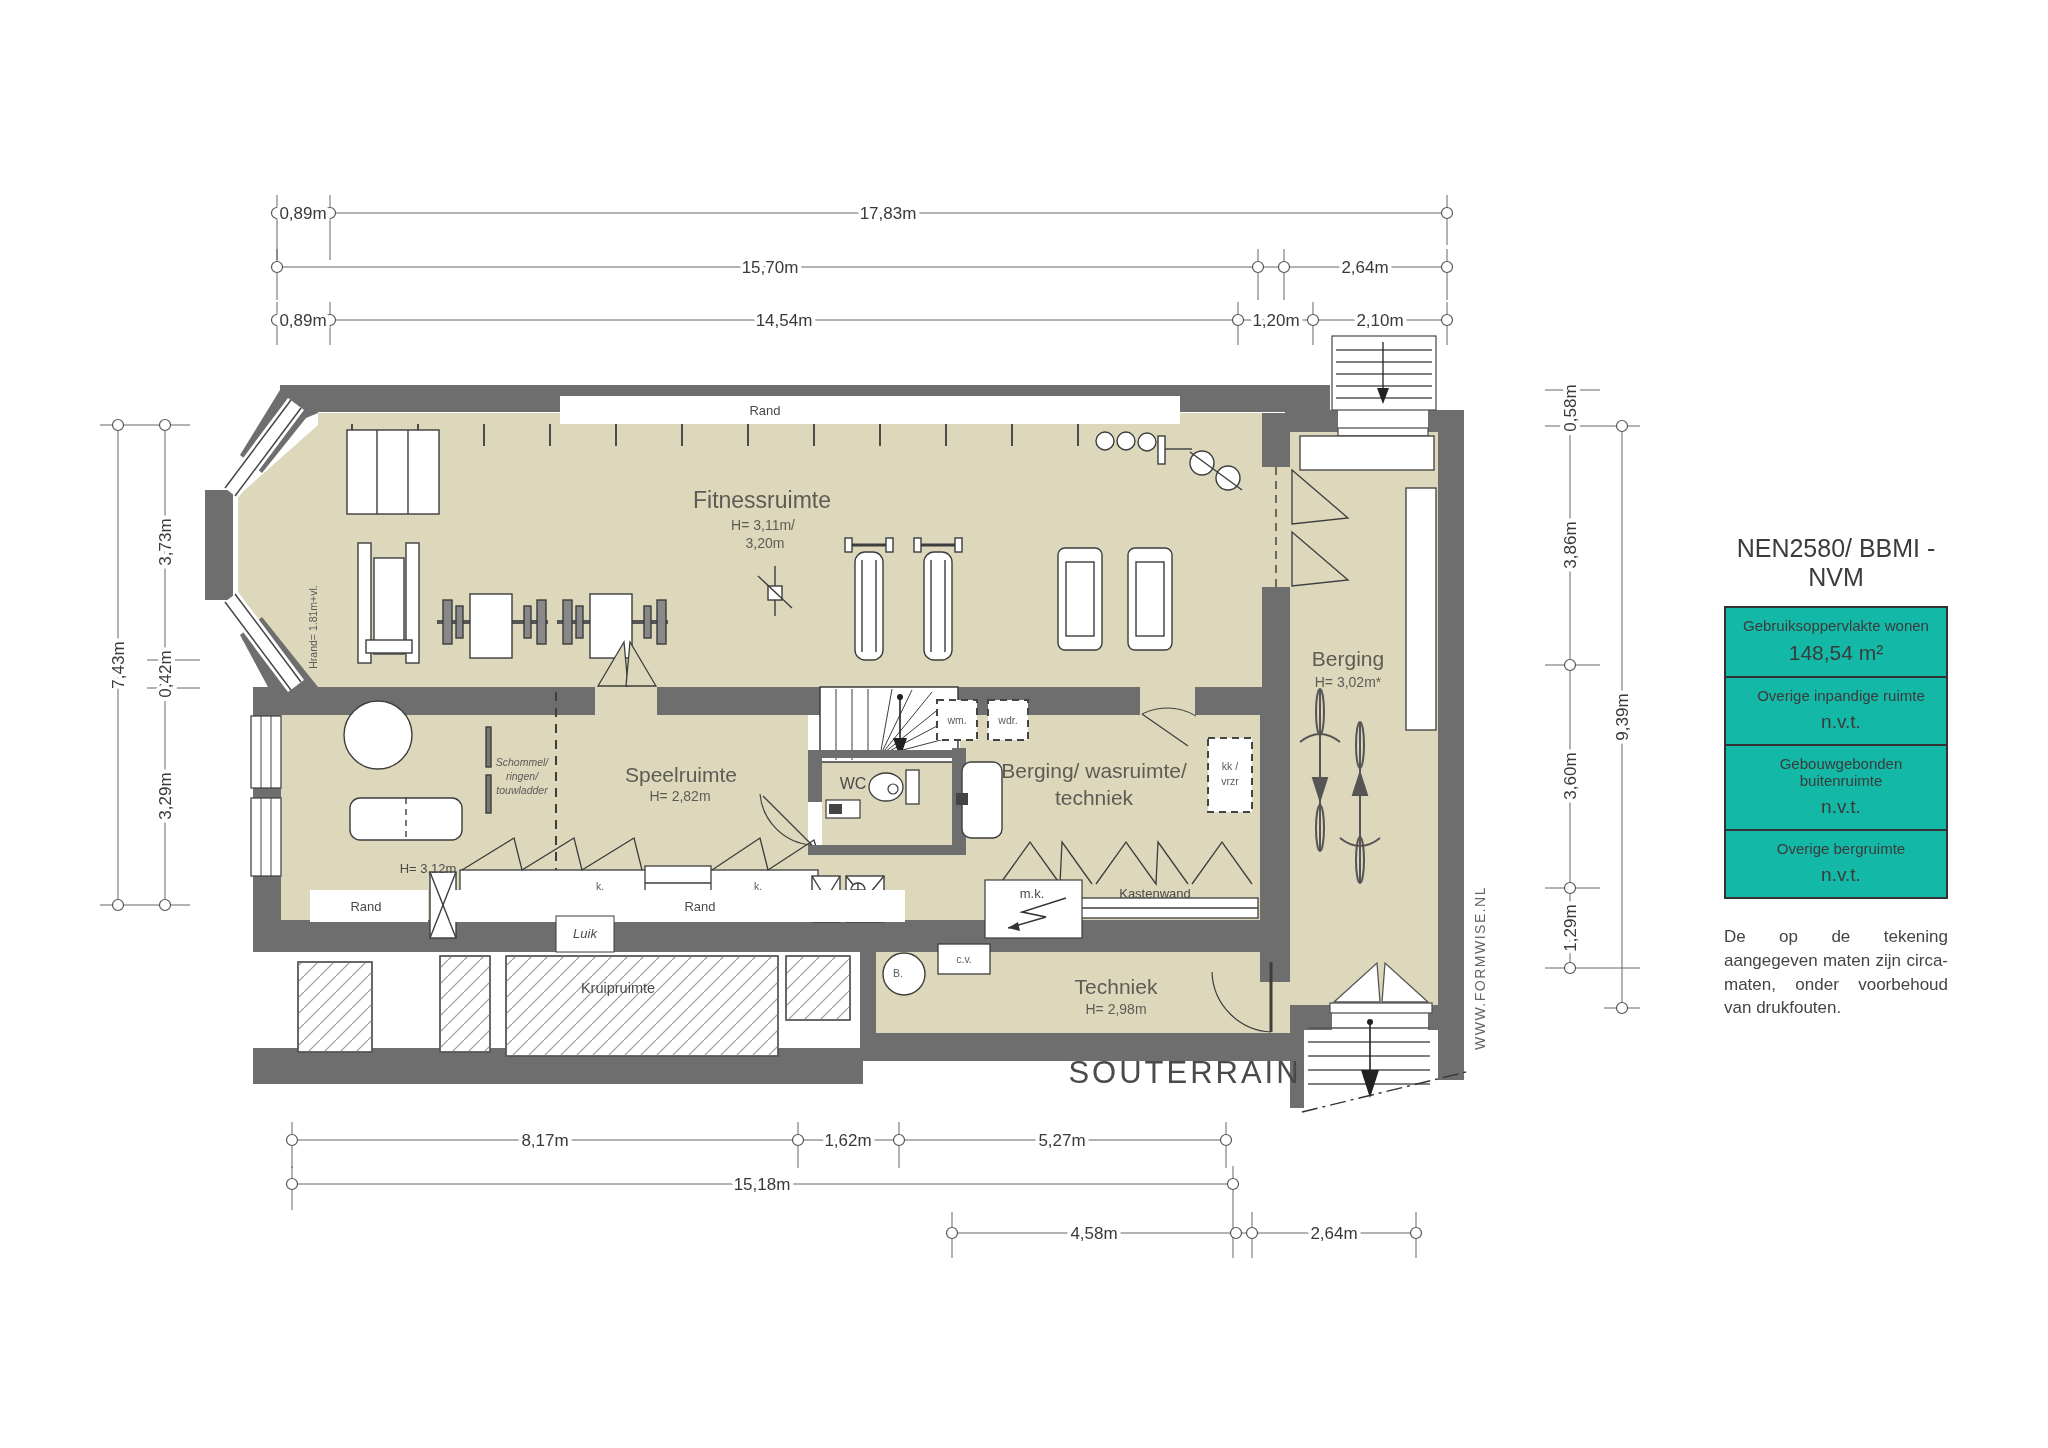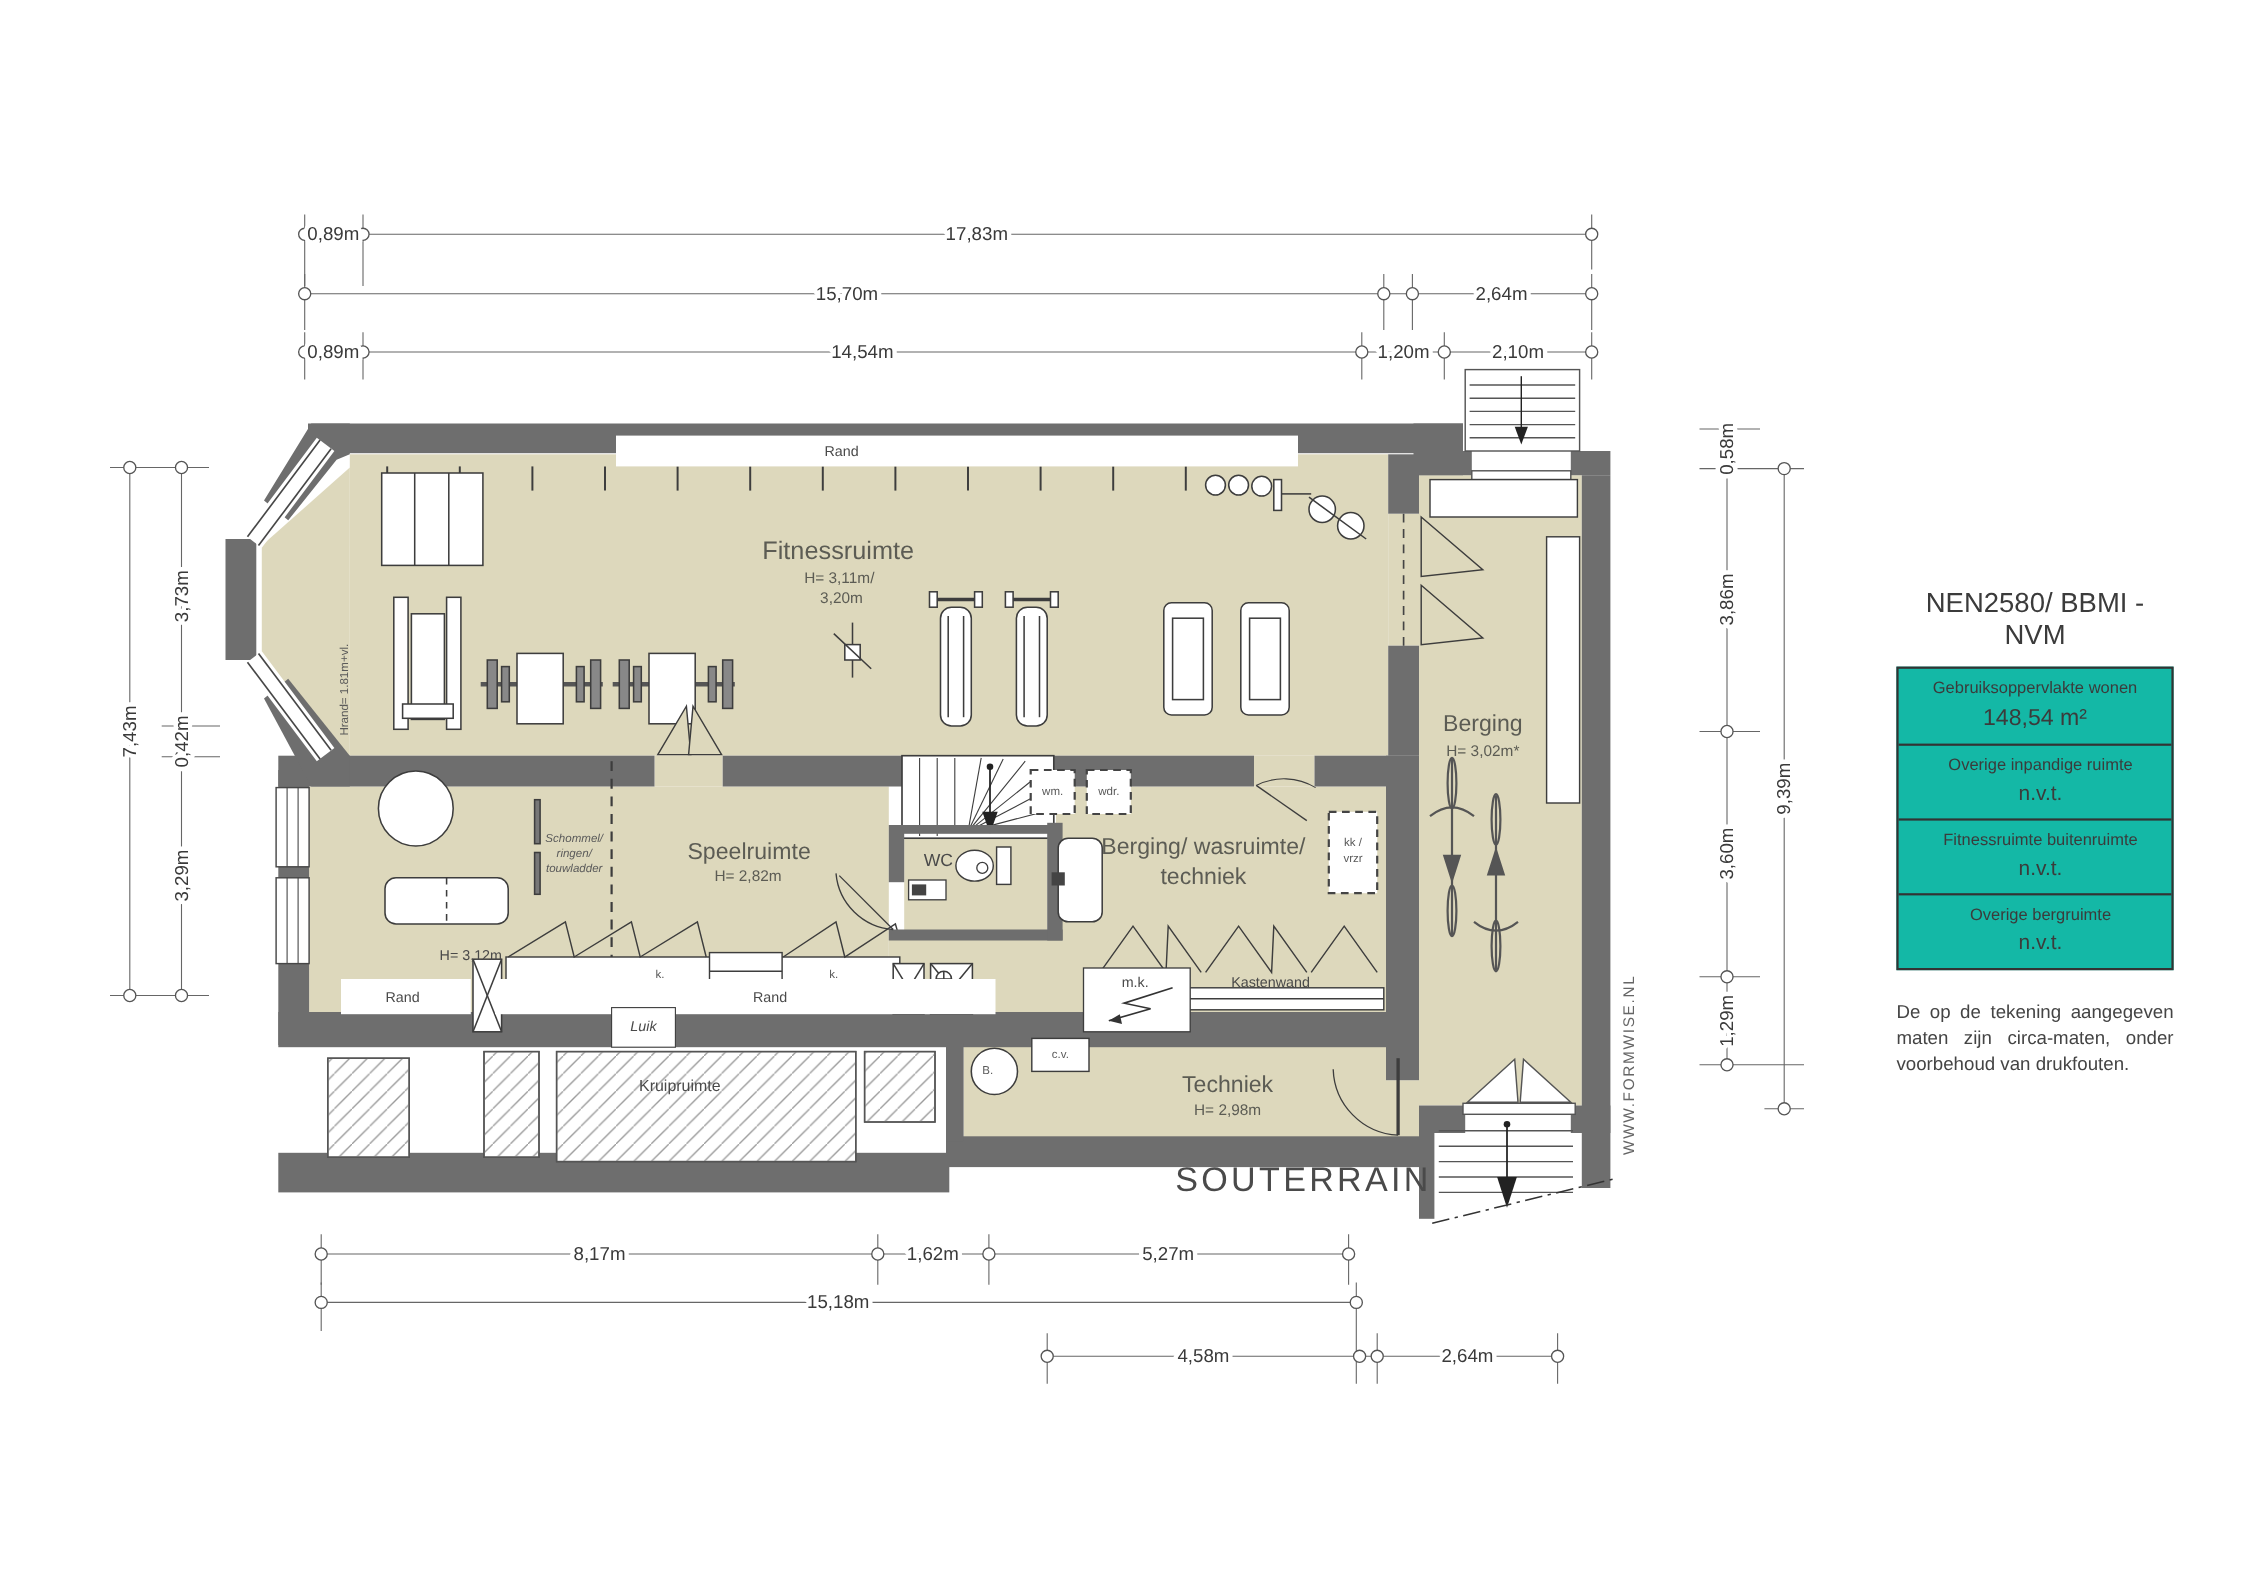--- a/index.html
+++ b/index.html
@@ -10,21 +10,21 @@
        paint-order:stroke;stroke:#fff;stroke-width:8px;stroke-linejoin:round;}
   .room{font-size:21px;fill:#5c5c54;text-anchor:middle;dominant-baseline:central;}
   .room-big{font-size:23px;fill:#5c5c54;text-anchor:middle;dominant-baseline:central;}
   .sub{font-size:14px;fill:#5c5c54;text-anchor:middle;dominant-baseline:central;}
   .small{font-size:13px;fill:#4a4a4a;text-anchor:middle;dominant-baseline:central;}
   .tiny{font-size:10.5px;fill:#5a5a5a;text-anchor:middle;dominant-baseline:central;}
   .ital{font-style:italic;}
   .big-title{font-size:31px;fill:#4a4a4a;letter-spacing:3px;text-anchor:middle;dominant-baseline:central;}
   .wm-text{font-size:14px;fill:#666;letter-spacing:1.5px;text-anchor:middle;dominant-baseline:central;}
 
-  .legend{position:absolute;left:1724px;top:534px;width:252px;color:#3b3b3b;}
+  .legend{position:absolute;left:1724px;top:534px;width:224px;color:#3b3b3b;}
   .legend-title{font-size:25px;text-align:center;margin-bottom:14px;color:#3b3b3b;}
   .legend-box{border:2px solid #333;background:#14b8a6;}
   .legend-row{padding:9px 6px 11px 6px;text-align:center;}
   .legend-row + .legend-row{border-top:2px solid #333;padding-left:16px;}
   .legend-label{font-size:15px;color:#3b3b3b;}
   .legend-value{font-size:19px;margin-top:7px;color:#3b3b3b;}
   .legend-value.first{font-size:21px;}
   .legend-note{margin-top:26px;font-size:17px;line-height:1.4;text-align:justify;color:#444;}
 </style>
 </head>
@@ -526,21 +526,21 @@
   <div class="legend-box">
     <div class="legend-row">
       <div class="legend-label">Gebruiksoppervlakte wonen</div>
       <div class="legend-value first">148,54 m²</div>
     </div>
     <div class="legend-row">
       <div class="legend-label">Overige inpandige ruimte</div>
       <div class="legend-value">n.v.t.</div>
     </div>
     <div class="legend-row">
-      <div class="legend-label">Fitnessruimte buitenruimte</div>
+      <div class="legend-label">Gebouwgebonden buitenruimte</div>
       <div class="legend-value">n.v.t.</div>
     </div>
     <div class="legend-row">
       <div class="legend-label">Overige bergruimte</div>
       <div class="legend-value">n.v.t.</div>
     </div>
   </div>
   <div class="legend-note">De op de tekening aangegeven maten zijn circa-maten, onder voorbehoud van drukfouten.</div>
 </div>
 

